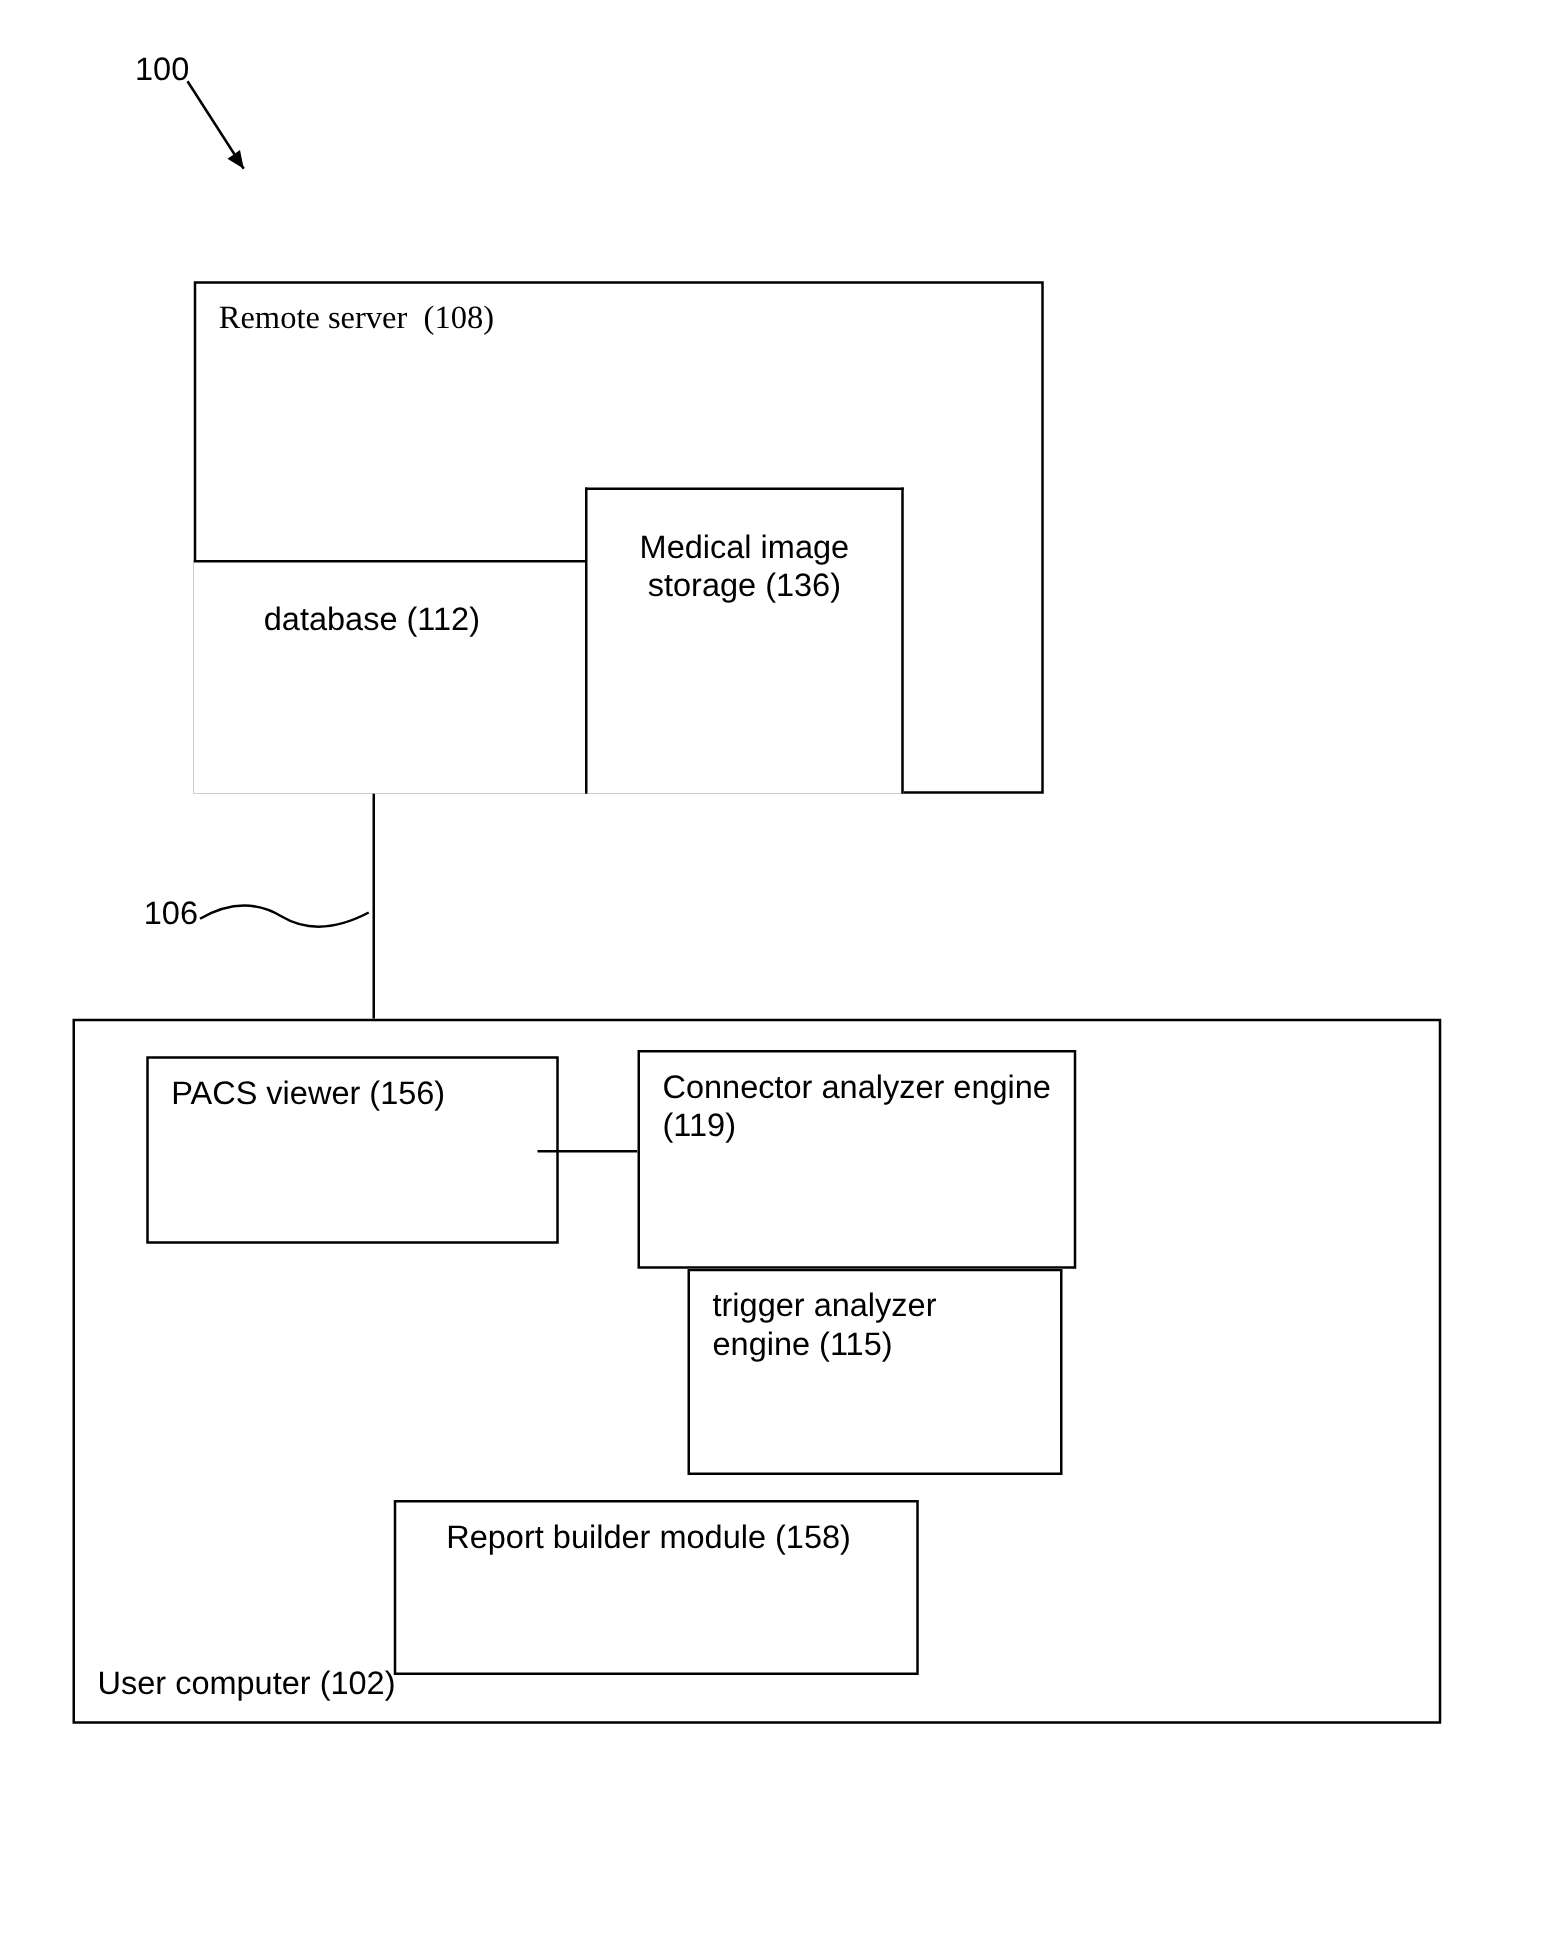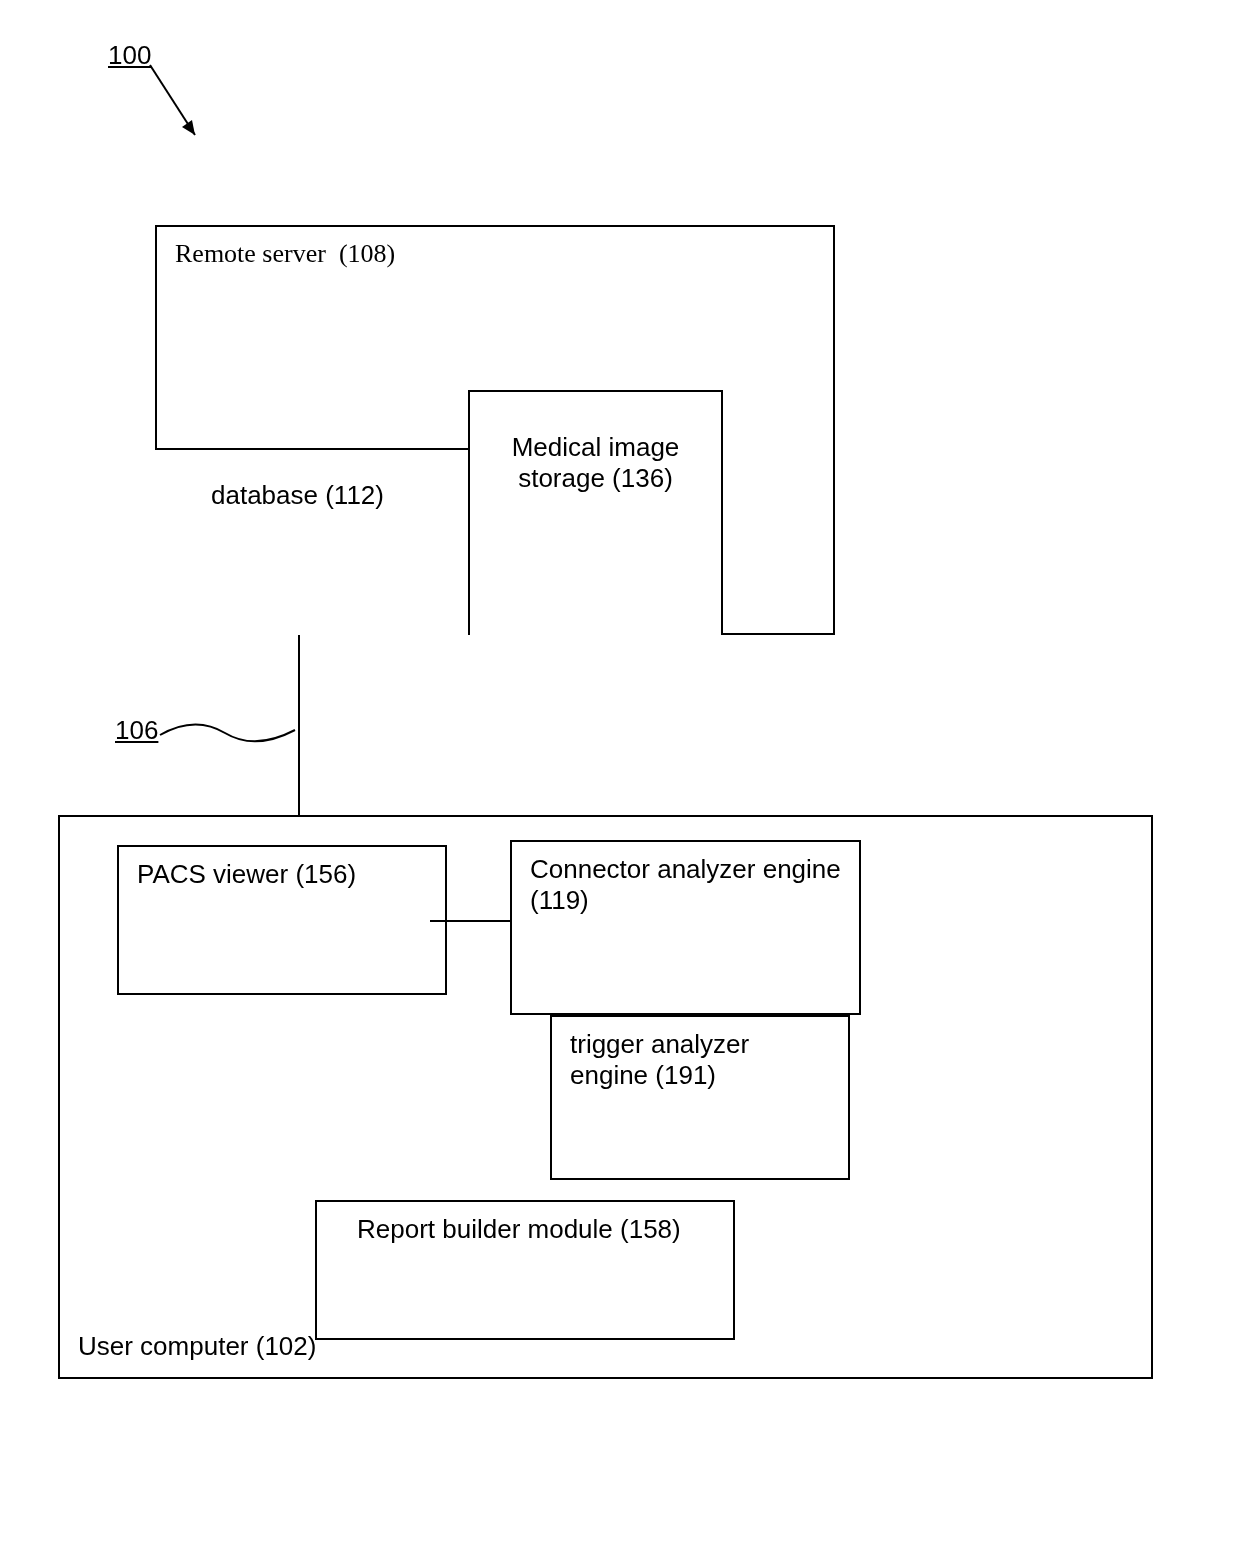--- a/index.html
+++ b/index.html
@@ -13,21 +13,20 @@
     }
     .box {
       position: absolute;
       border: 2px solid #000;
       background: #fff;
       padding: 12px 18px;
     }
     .label {
       position: absolute;
       background: transparent;
-      text-decoration: underline;
     }
     .line {
       position: absolute;
       background: #000;
     }
   </style>
 </head>
 <body>
 
 <div class="label" style="left:108px; top:40px;">100</div>
@@ -38,21 +37,21 @@
 </svg>
 
 <div class="box" style="left:155px; top:225px; width:680px; height:410px;">
   <div style="white-space:pre;font-family:Liberation Serif, serif;">Remote server  (108)</div>
 </div>
 
 <div class="box" style="left:155px; top:448px; width:315px; height:187px; border-left:none; border-bottom:none;">
   <div style="position:absolute; top:30px; left:18px;margin-left:38px;">database (112)</div>
 </div>
 
-<div class="box" style="left:468px; top:390px; width:255px; height:245px; border-bottom:none; padding-top:40px; text-align:center;">
+<div class="box" style="left:468px; top:390px; width:255px; height:245px; border-bottom:none; padding-top:30px; text-align:center;">
   <div>Medical image storage (136)</div>
 </div>
 
 <div class="line" style="left:298px; top:635px; width:2px; height:180px;"></div>
 
 <div class="label" style="left:115px; top:715px;">106</div>
 
 <svg style="position:absolute; left:155px; top:715px; width:145px; height:40px;">
   <path d="M 5 20 Q 40 0 70 18 Q 100 36 140 15" stroke="#000" stroke-width="2" fill="none"></path>
 </svg>
@@ -65,18 +64,18 @@
   <div>PACS viewer (156)</div>
 </div>
 
 <div class="line" style="left:430px; top:920px; width:80px; height:2px;"></div>
 
 <div class="box" style="left:510px; top:840px; width:351px; height:175px;">
   <div>Connector analyzer engine (119)</div>
 </div>
 
 <div class="box" style="left:550px; top:1015px; width:300px; height:165px;">
-  <div>trigger analyzer engine (191)</div>
+  <div>trigger analyzer engine (115)</div>
 </div>
 
 <div class="box" style="left:315px; top:1200px; width:420px; height:140px;padding-left:40px;">
   <div>Report builder module (158)</div>
 </div>
 
 </body></html>

